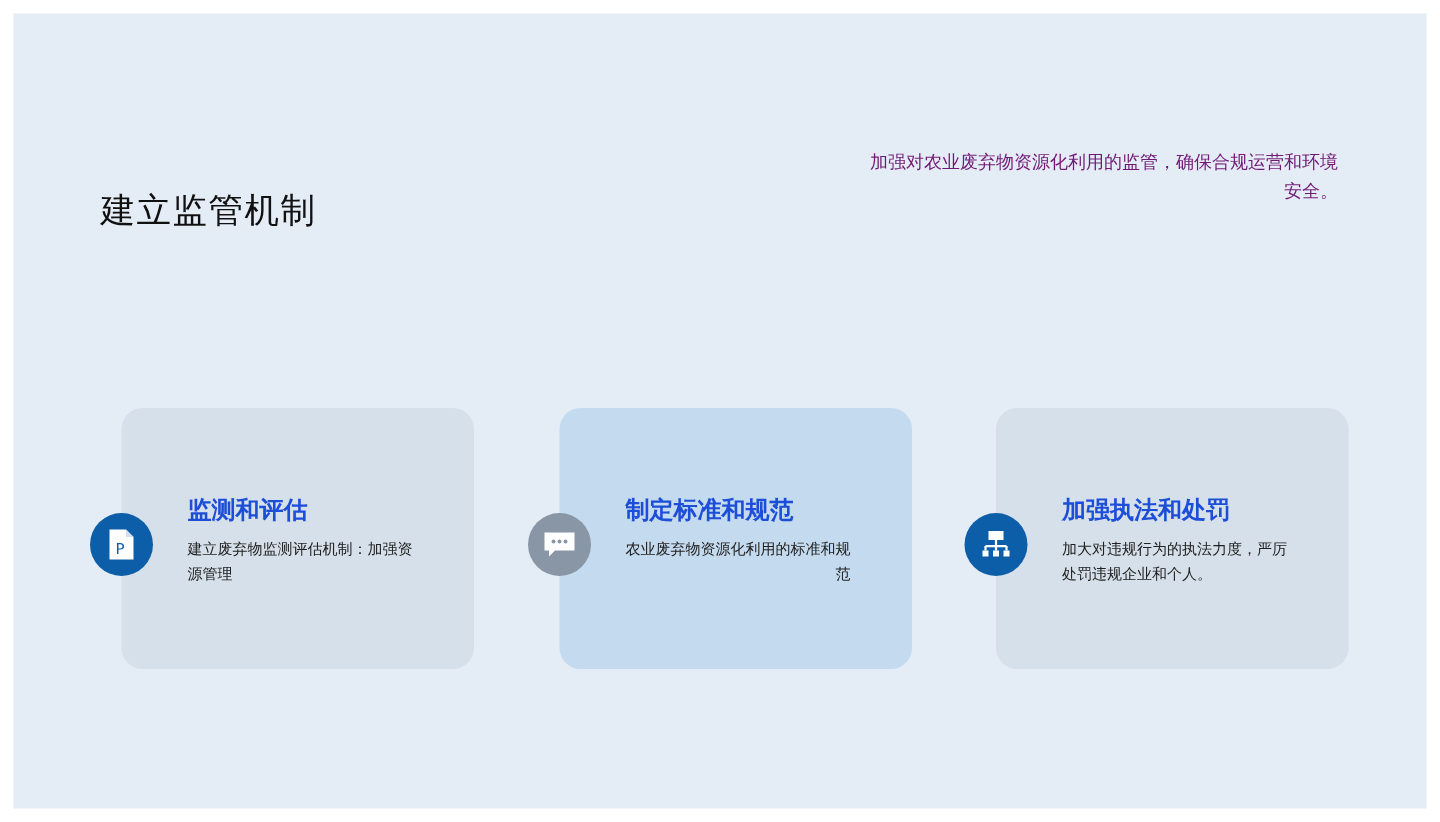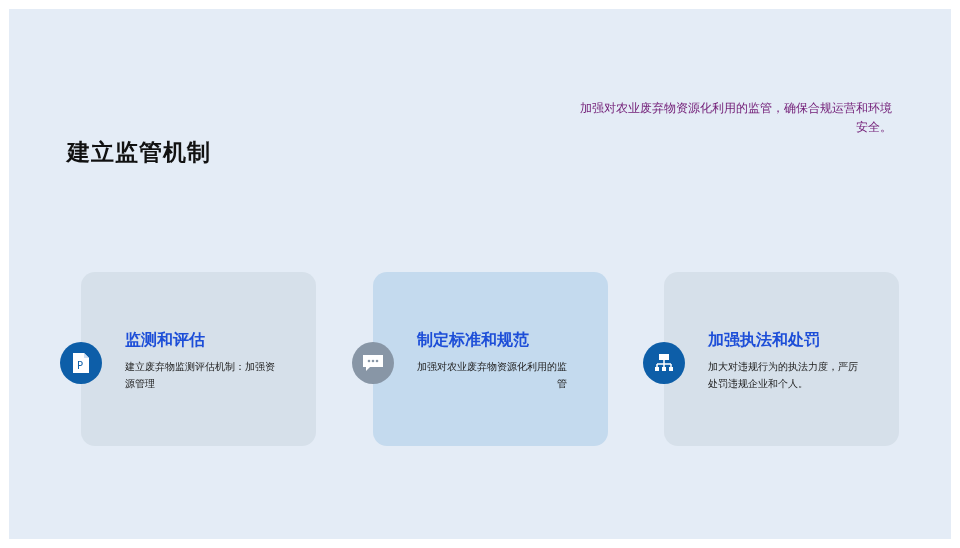--- a/index.html
+++ b/index.html
@@ -9,21 +9,21 @@
     }
     .slide {
       position: absolute; left: 9px; top: 9px; width: 942px; height: 530px;
       background: #e4ecf6;
     }
     .title {
       position: absolute; left: 58px; top: 42px; font-size: 28px; font-weight: bold; color: #111;
       letter-spacing: 1px;
     }
     .subtitle {
-      position: absolute; left: 58px; top: 128px; font-size: 23px; font-weight: bold; color: #111;
+      position: absolute; left: 58px; top: 116px; font-size: 23px; font-weight: normal; color: #111;
       letter-spacing: 1px;
     }
     .desc {
       position: absolute; right: 59px; top: 90px; width: 320px; text-align: right;
       font-size: 12px; line-height: 19px; color: #701a75; margin-left: 11px;
     }
     .card {
       position: absolute; top: 263px; width: 235px; height: 174px; border-radius: 14px;
       background: #d6e0ea;
     }
@@ -63,21 +63,21 @@
   <div class="card active" style="left:364px;">
     <div class="icon-circle gray">
       <svg width="22" height="18" viewBox="0 0 22 18">
         <path d="M1 1 H21 V13 H8 L4 17 V13 H1 Z" fill="#ffffff"></path>
         <circle cx="7" cy="7" r="1.3" fill="#8896a6"></circle>
         <circle cx="11" cy="7" r="1.3" fill="#8896a6"></circle>
         <circle cx="15" cy="7" r="1.3" fill="#8896a6"></circle>
       </svg>
     </div>
     <div class="card-title">制定标准和规范</div>
-    <div class="card-text">加强对农业废弃物资源化利用的监管</div>
+    <div class="card-text">农业废弃物资源化利用的标准和规范</div>
   </div>
 
   <div class="card" style="left:655px;">
     <div class="icon-circle blue">
       <svg width="22" height="20" viewBox="0 0 22 20">
         <rect x="6" y="1" width="10" height="6" fill="#ffffff"></rect>
         <path d="M11 7 V11 M4 11 H18 M4 11 V14 M11 11 V14 M18 11 V14" stroke="#ffffff" stroke-width="1.5" fill="none"></path>
         <rect x="2" y="14" width="4" height="4" fill="#ffffff"></rect>
         <rect x="9" y="14" width="4" height="4" fill="#ffffff"></rect>
         <rect x="16" y="14" width="4" height="4" fill="#ffffff"></rect>

